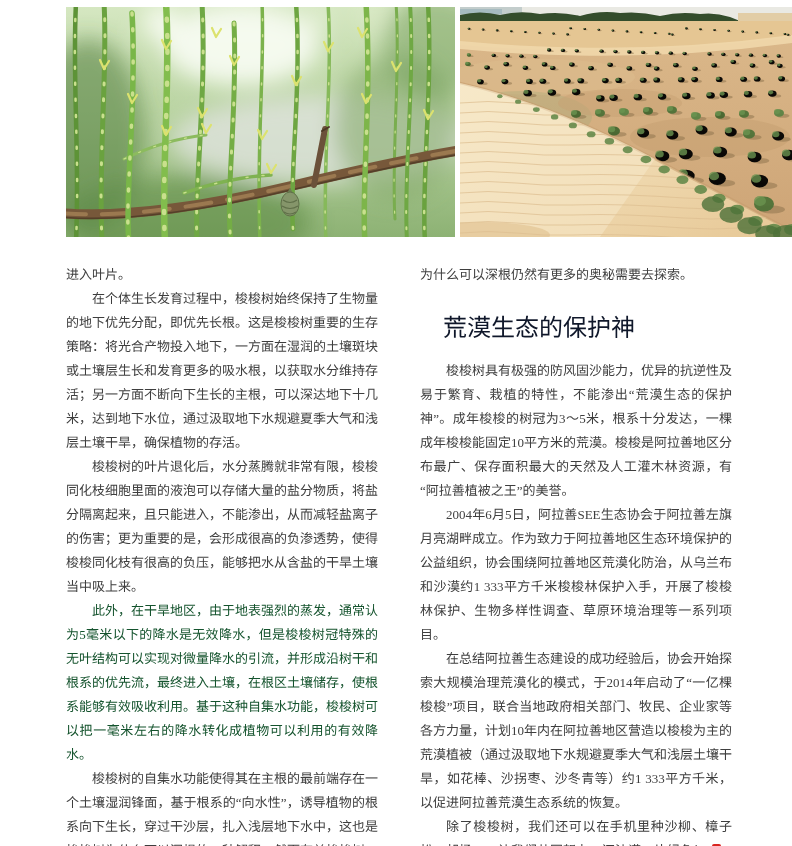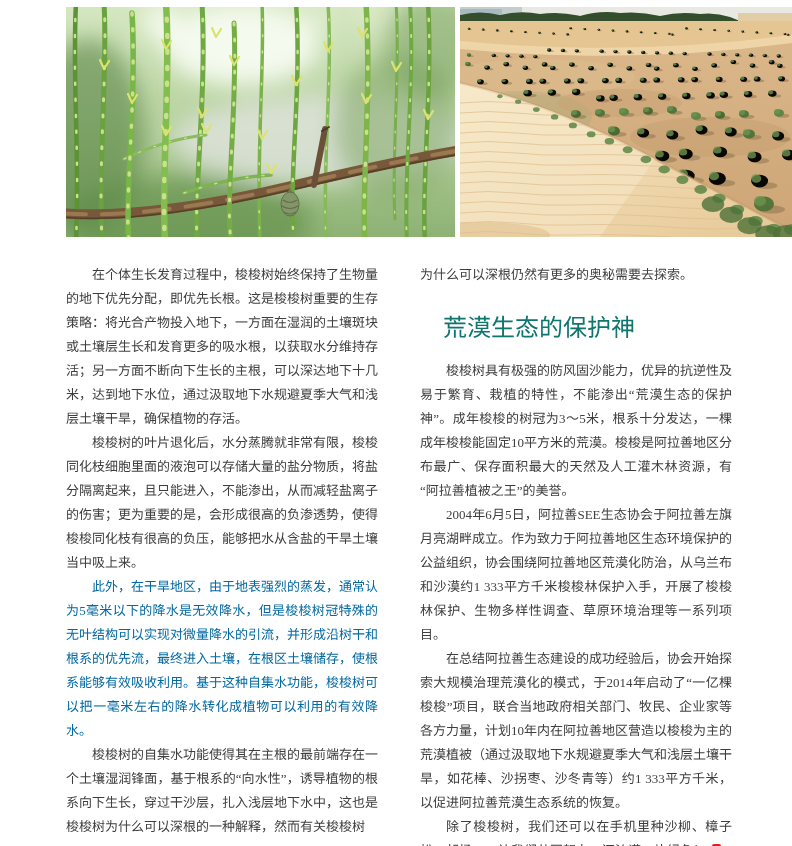--- a/index.html
+++ b/index.html
@@ -553,28 +553,29 @@
           <ellipse cx="289.48000000000013" cy="218.75199368000008" rx="12.120000000000003" ry="8.450000000000003" fill="#4c7038" opacity="0.8"></ellipse>
           <ellipse cx="313.7400000000001" cy="222" rx="7.670000000000003" ry="5.280000000000001" fill="#5d8544" opacity="0.85"></ellipse>
           <ellipse cx="307.7400000000001" cy="227" rx="12.560000000000002" ry="8.725000000000001" fill="#4c7038" opacity="0.8"></ellipse>
           <ellipse cx="332.00000000000017" cy="222.6" rx="8.000000000000004" ry="5.500000000000002" fill="#5d8544" opacity="0.85"></ellipse>
           <ellipse cx="326.00000000000017" cy="227" rx="13.000000000000004" ry="9.000000000000002" fill="#4c7038" opacity="0.8"></ellipse>
         </g>
     </svg>
   </div>
 
   <div class="col" id="colL">
+    <p style="color: rgb(62, 62, 62);">进入叶片。</p>
     <p class="ind" style="color: rgb(62, 62, 62);">在个体生长发育过程中，梭梭树始终保持了生物量的地下优先分配，即优先长根。这是梭梭树重要的生存策略：将光合产物投入地下，一方面在湿润的土壤斑块或土壤层生长和发育更多的吸水根，以获取水分维持存活；另一方面不断向下生长的主根，可以深达地下十几米，达到地下水位，通过汲取地下水规避夏季大气和浅层土壤干旱，确保植物的存活。</p>
     <p class="ind" style="color: rgb(62, 62, 62);">梭梭树的叶片退化后，水分蒸腾就非常有限，梭梭同化枝细胞里面的液泡可以存储大量的盐分物质，将盐分隔离起来，且只能进入，不能渗出，从而减轻盐离子的伤害；更为重要的是，会形成很高的负渗透势，使得梭梭同化枝有很高的负压，能够把水从含盐的干旱土壤当中吸上来。</p>
-    <p class="ind" style="color: #0369a1;">此外，在干旱地区，由于地表强烈的蒸发，通常认为5毫米以下的降水是无效降水，但是梭梭树冠特殊的无叶结构可以实现对微量降水的引流，并形成沿树干和根系的优先流，最终进入土壤，在根区土壤储存，使根系能够有效吸收利用。基于这种自集水功能，梭梭树可以把一毫米左右的降水转化成植物可以利用的有效降水。</p>
+    <p class="ind" style="color: #14532d;">此外，在干旱地区，由于地表强烈的蒸发，通常认为5毫米以下的降水是无效降水，但是梭梭树冠特殊的无叶结构可以实现对微量降水的引流，并形成沿树干和根系的优先流，最终进入土壤，在根区土壤储存，使根系能够有效吸收利用。基于这种自集水功能，梭梭树可以把一毫米左右的降水转化成植物可以利用的有效降水。</p>
     <p class="ind" style="color: rgb(62, 62, 62);">梭梭树的自集水功能使得其在主根的最前端存在一个土壤湿润锋面，基于根系的“向水性”，诱导植物的根系向下生长，穿过干沙层，扎入浅层地下水中，这也是梭梭树为什么可以深根的一种解释，然而有关梭梭树</p>
   </div>
 
   <div class="col" id="colR">
     <p style="color: rgb(62, 62, 62);">为什么可以深根仍然有更多的奥秘需要去探索。</p>
-    <h2 class="section" style="color: #0f766e;">荒漠生态的保护神</h2>
+    <h2 class="section" style="color: #0f172a;">荒漠生态的保护神</h2>
     <p class="ind" style="color: rgb(62, 62, 62);">梭梭树具有极强的防风固沙能力，优异的抗逆性及易于繁育、栽植的特性，不能渗出“荒漠生态的保护神”。成年梭梭的树冠为3～5米，根系十分发达，一棵成年梭梭能固定10平方米的荒漠。梭梭是阿拉善地区分布最广、保存面积最大的天然及人工灌木林资源，有“阿拉善植被之王”的美誉。</p>
     <p class="ind" style="color: rgb(62, 62, 62);">2004年6月5日，阿拉善SEE生态协会于阿拉善左旗月亮湖畔成立。作为致力于阿拉善地区生态环境保护的公益组织，协会围绕阿拉善地区荒漠化防治，从乌兰布和沙漠约1 333平方千米梭梭林保护入手，开展了梭梭林保护、生物多样性调查、草原环境治理等一系列项目。</p>
     <p class="ind" style="color: rgb(62, 62, 62);">在总结阿拉善生态建设的成功经验后，协会开始探索大规模治理荒漠化的模式，于2014年启动了“一亿棵梭梭”项目，联合当地政府相关部门、牧民、企业家等各方力量，计划10年内在阿拉善地区营造以梭梭为主的荒漠植被（通过汲取地下水规避夏季大气和浅层土壤干旱，如花棒、沙拐枣、沙冬青等）约1 333平方千米，以促进阿拉善荒漠生态系统的恢复。</p>
     <p class="ind" style="color: rgb(62, 62, 62);"><span>除了梭梭树，我们还可以在手机里种沙柳、樟子松、胡杨……让我们共同努力，还沙漠一片绿色！</span><span class="endmark" style="background: rgb(217, 37, 31);"></span></p>
   </div>
 
 </div>
 
 </body></html>

